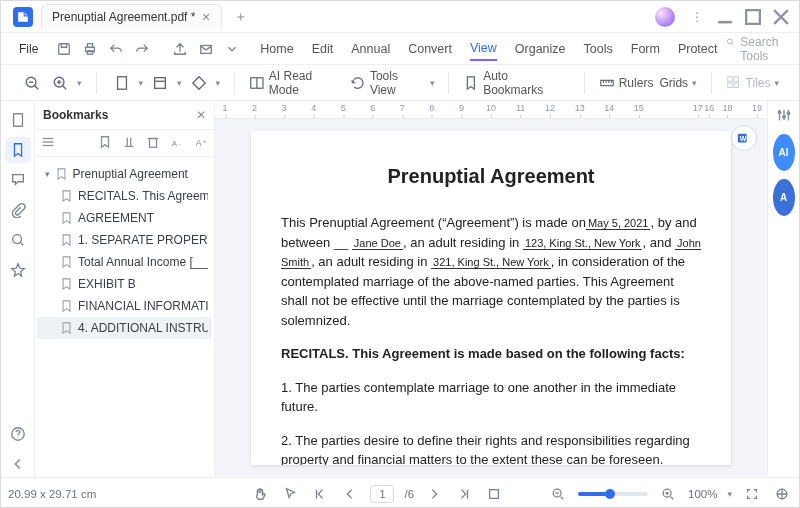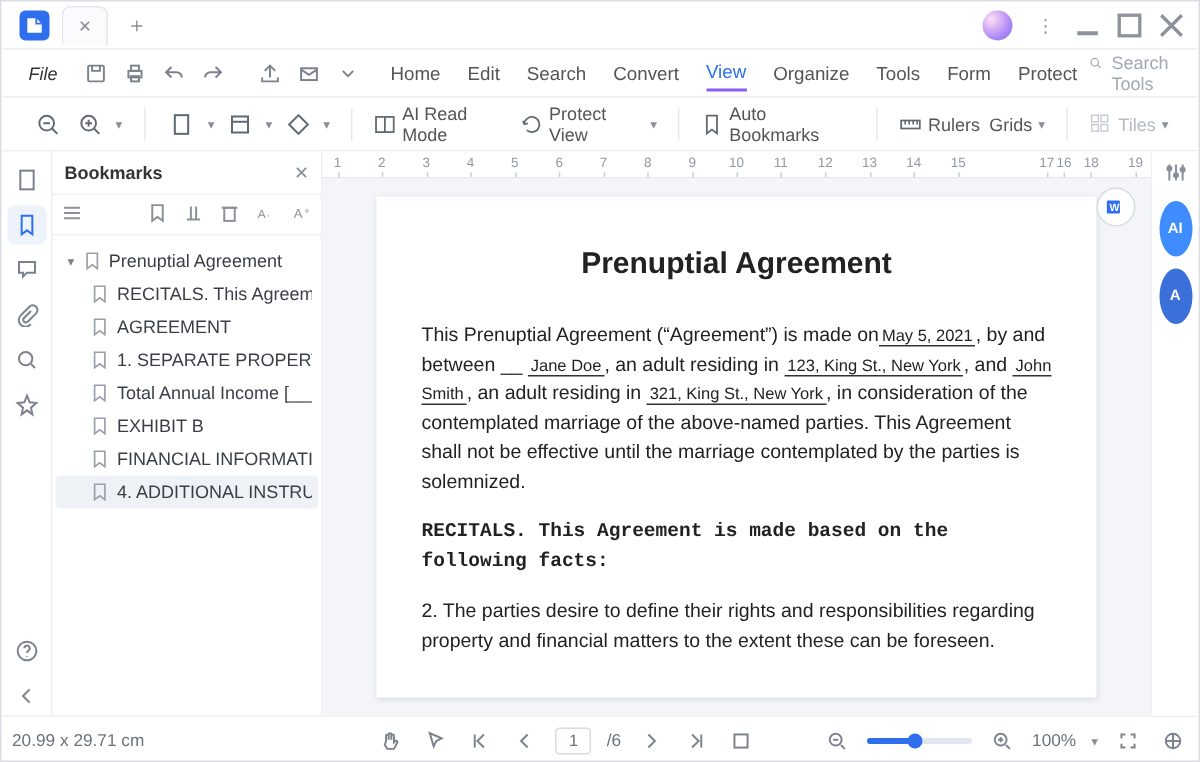--- a/index.html
+++ b/index.html
@@ -9,21 +9,21 @@
   .appicon{width:20px;height:20px;border-radius:4px;background:#2f6fed;display:flex;align-items:center;justify-content:center;margin:0 8px 0 6px;}
   .appicon svg{width:12px;height:12px;fill:#fff;}
   .tab{height:26px;display:flex;align-items:center;gap:6px;padding:0 10px;border:1px solid #e3e6ec;border-bottom:none;border-radius:6px 6px 0 0;background:#fafbfc;font-size:12px;color:#333;}
   .tab .close{color:#8a8f99;font-size:11px;cursor:pointer;}
   .tab-add{width:22px;height:22px;margin-left:8px;border-radius:50%;display:flex;align-items:center;justify-content:center;color:#8a8f99;font-size:14px;cursor:pointer;}
   .titlebar .spacer{flex:1;}
   .win-btn{width:24px;height:24px;display:flex;align-items:center;justify-content:center;color:#8d929b;margin-left:4px;border-radius:4px;}
   .ai-orb{width:20px;height:20px;border-radius:50%;background:radial-gradient(circle at 30% 30%, #ffdff4, #b18bf6 60%, #6f74f0);margin-right:6px;}
   
   .menubar{height:32px;display:flex;align-items:center;padding:0 8px;border-bottom:1px solid #eceff4;gap:4px;}
-  .menubar .file{color:#333;padding:4px 10px;border-radius:4px;font-style:italic;}
+  .menubar .file{color:#333;padding:4px 10px;border-radius:4px;}
   .menubar .qicons{display:flex;align-items:center;gap:6px;margin:0 8px 0 2px;}
   .qicon{width:20px;height:20px;display:flex;align-items:center;justify-content:center;color:#7b828e;border-radius:4px;}
   .qicon svg{width:14px;height:14px;stroke:#7b828e;stroke-width:1.5;fill:none;}
   .menutabs{display:flex;align-items:center;gap:18px;margin-left:6px;}
   .menutabs span{font-size:12.5px;color:#555;padding:4px 0;cursor:pointer;}
   .menutabs .active{color:#2f6fed;border-bottom:2px solid #8b5cf6;}
   .menubar .spacer{flex:1;}
   .search-tools{display:flex;align-items:flex-start;gap:6px;color:#a3a9b3;font-size:12px;margin-right:8px;}
   
   .toolbar{height:36px;border-bottom:1px solid #eceff4;display:flex;align-items:center;padding:0 10px;gap:4px;}
@@ -61,21 +61,21 @@
   .docarea{flex:1;position:relative;background:#f3f5f8;display:flex;flex-direction:column;}
   .ruler{height:18px;background:#fff;border-bottom:1px solid #e6e9ef;position:relative;font-size:9px;color:#9198a4;overflow:hidden;}
   .ruler .ticks{position:absolute;left:10px;right:10px;top:0;bottom:0;}
   .ruler .t{position:absolute;top:2px;transform:translateX(-50%);}
   .ruler .t::after{content:"";position:absolute;left:50%;top:12px;width:1px;height:4px;background:#c6ccd6;}
   .docwrap{flex:1;overflow:hidden;display:flex;justify-content:center;padding:12px 16px;}
   .page{width:480px;background:#fff;box-shadow:0 1px 4px rgba(0,0,0,0.12);padding:30px 30px 20px 30px;font-size:13px;color:#222;line-height:1.5;overflow:hidden;}
   .page h1{text-align:center;font-size:20px;font-weight:700;margin-bottom:22px;}
   .page .underline{border-bottom:1px solid #333;padding:0 2px;font-size:11px;}
   .page p{margin-bottom:14px;}
-  .page .sec{font-weight:700;margin-top:6px;font-family:Liberation Mono, monospace;}
+  .page .sec{font-weight:700;margin-top:6px;}
   .docfloat{position:absolute;right:10px;top:24px;width:26px;height:26px;border-radius:50%;border:1px solid #d6dbe4;background:#fff;display:flex;align-items:center;justify-content:center;}
   .docfloat svg{width:14px;height:14px;}
   
   .aibar{width:32px;display:flex;flex-direction:column;align-items:center;padding-top:6px;gap:8px;border-left:1px solid #eceff4;background:#fff;}
   .ai-chip{width:22px;height:37px;border-radius:50%;display:flex;align-items:center;justify-content:center;color:#fff;font-size:10px;font-weight:700;}
   .ai-chip.blue{background:#3f8cff;}
   .ai-chip.dark{background:#3b6fd9;}
   .aibar svg{width:16px;height:16px;stroke:#8a8f99;fill:none;stroke-width:1.5;}
   
   .statusbar{height:32px;border-top:1px solid #eceff4;display:flex;align-items:center;padding:0 7px;gap:10px;font-size:11.5px;color:#6c727d;}
@@ -91,20 +91,21 @@
 <body>
 
 <div class="titlebar">
   <div class="appicon">
     <svg viewBox="0 0 10 10">
         <path d="M1 1h5l3 3v5H1z" fill="#fff"></path>
         <path d="M6 1v3h3" fill="none" stroke="#2f6fed" stroke-width="1"></path>
       </svg>
   </div>
   <div class="tab">
+    <span>Prenuptial Agreement.pdf *</span>
     <span class="close">✕</span>
   </div>
   <div class="tab-add">＋</div>
   <div class="spacer"></div>
   <div class="ai-orb"></div>
   <div class="win-btn">⋮</div>
   <div class="win-btn">
       <svg viewBox="0 0 14 14">
         <line x1="3" y1="10" x2="11" y2="10" stroke="#8d929b" stroke-width="1.5"></line>
       </svg>
@@ -163,21 +164,21 @@
       </div>
     <div class="qicon">
         <svg viewBox="0 0 16 16">
           <path d="M4 6l4 4 4-4"></path>
         </svg>
       </div>
   </div>
   <div class="menutabs">
     <span>Home</span>
     <span>Edit</span>
-    <span>Search</span>
+    <span>Annual</span>
     <span>Convert</span>
     <span class="active">View</span>
     <span>Organize</span>
     <span>Tools</span>
     <span>Form</span>
     <span>Protect</span>
   </div>
   <div class="spacer"></div>
   <div class="search-tools">
     <svg viewBox="0 0 16 16" width="14" height="14">
@@ -236,21 +237,21 @@
       <svg viewBox="0 0 18 18" width="16" height="16">
           <rect x="2" y="3" width="14" height="12" fill="none" stroke="#606874" stroke-width="1.4"></rect>
           <line x1="9" y1="3" x2="9" y2="15" stroke="#606874" stroke-width="1.4"></line>
         </svg>
       <span>AI Read Mode</span>
     </div>
     <div class="tlabel">
       <svg viewBox="0 0 18 18" width="16" height="16">
           <path d="M3 9a6 6 0 1 1 2 4.5M3 9l-1-3M3 9l3-1" fill="none" stroke="#606874" stroke-width="1.4"></path>
         </svg>
-      <span>Protect View</span>
+      <span>Tools View</span>
         <span class="caret">▾</span>
     </div>
   </div>
   <div class="sep"></div>
   <div class="group">
     <div class="tlabel">
       <svg viewBox="0 0 18 18" width="16" height="16">
           <path d="M5 2h8v14l-4-3-4 3z" fill="none" stroke="#606874" stroke-width="1.4"></path>
         </svg>
       <span>Auto Bookmarks</span>
@@ -445,20 +446,21 @@
         </div>
     </div>
     <div class="docwrap">
       <div class="page">
         <h1>Prenuptial Agreement</h1>
         <p>
           <span>This Prenuptial Agreement (“Agreement”) is made on</span><span class="underline">May 5, 2021</span><span>, by and between __ </span>
           <span class="underline">Jane Doe</span><span>, an adult residing in </span><span class="underline">123, King St., New York</span><span>, and </span><span class="underline">John Smith</span><span>, an adult residing in </span><span class="underline">321, King St., New York</span><span>, in consideration of the contemplated marriage of the above-named parties. This Agreement shall not be effective until the marriage contemplated by the parties is solemnized.</span>
         </p>
         <p class="sec">RECITALS. This Agreement is made based on the following facts:</p>
+        <p>1. The parties contemplate marriage to one another in the immediate future.</p>
         <p>2. The parties desire to define their rights and responsibilities regarding property and financial matters to the extent these can be foreseen.</p>
 
       </div>
     </div>
     <div class="docfloat">
       <svg viewBox="0 0 16 16">
           <rect x="1" y="3" width="10" height="10" rx="1" fill="#2f6fed"></rect>
           <text x="3" y="11" font-size="8" fill="#fff" font-weight="700">W</text>
         </svg>
     </div>

